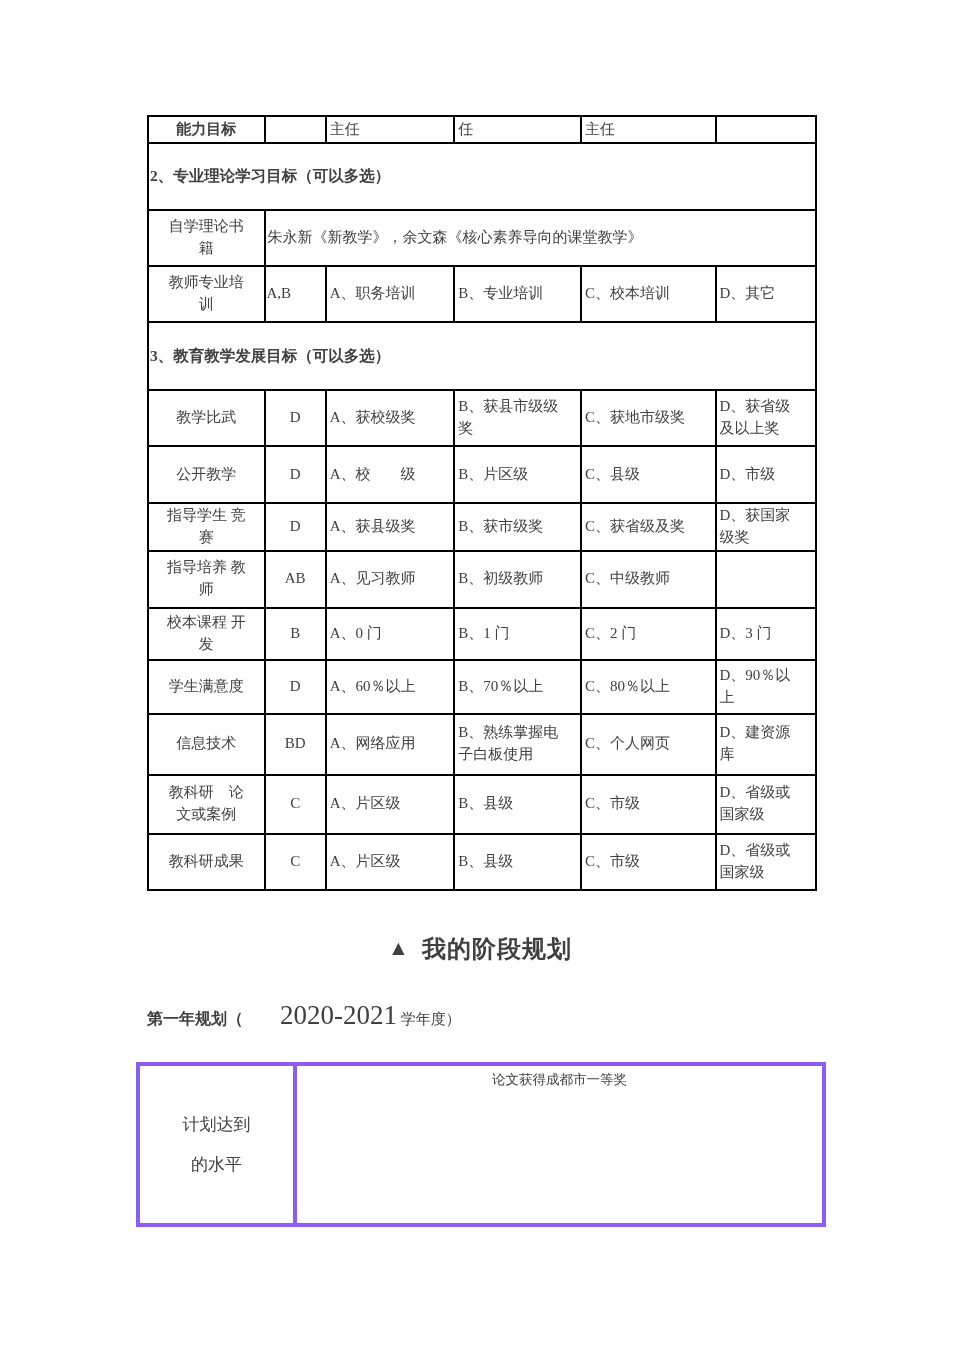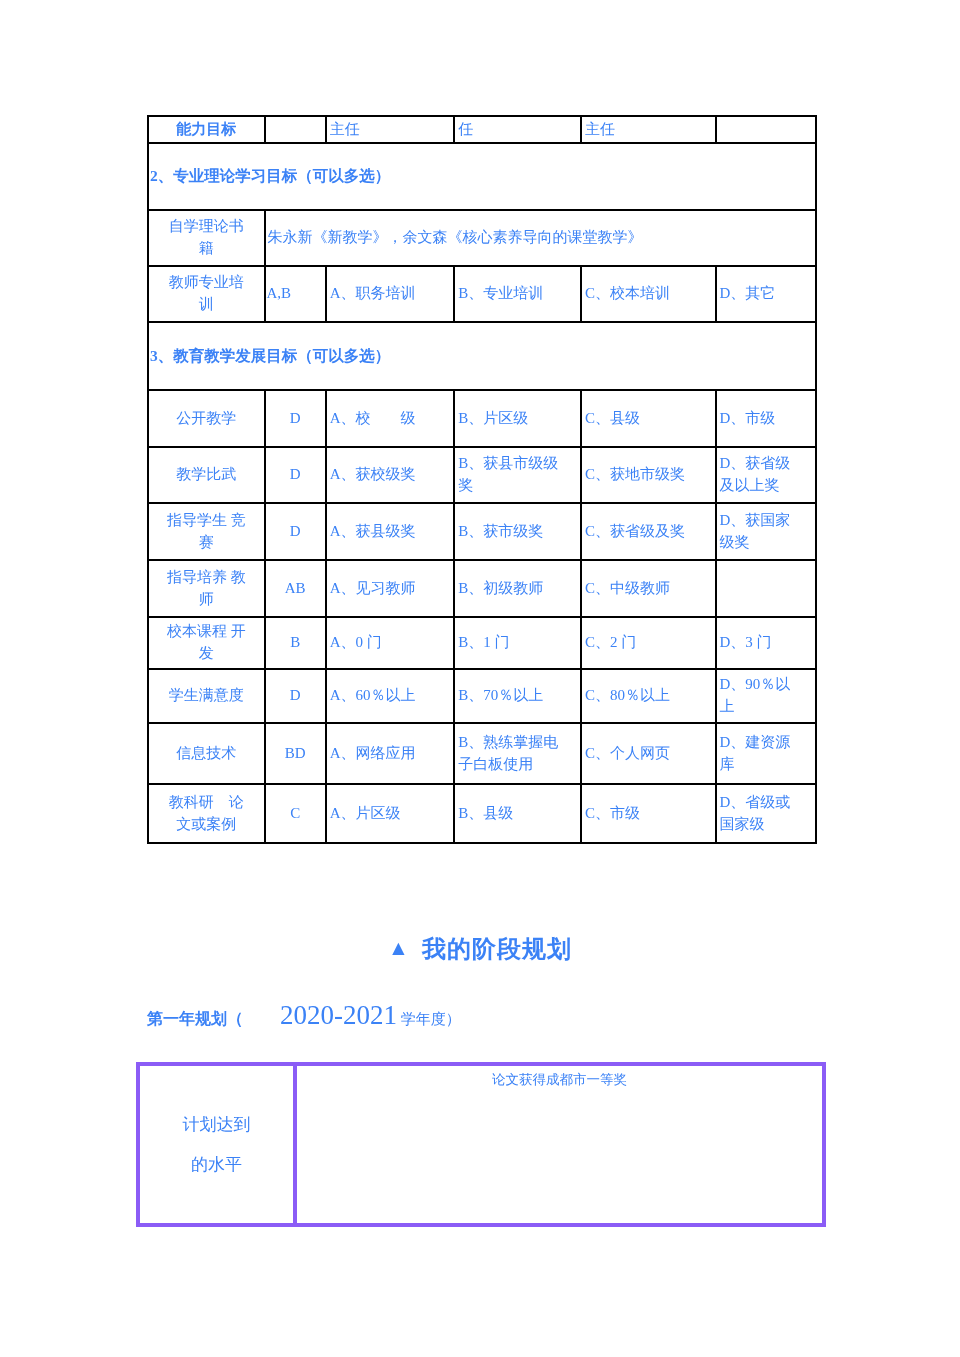--- a/index.html
+++ b/index.html
@@ -1,18 +1,18 @@
 <!DOCTYPE html>
 <html><head>
 <meta charset="utf-8">
 <style>
   html, body { margin:0; padding:0; background:#ffffff; }
   .page {
     position:relative; width:960px; height:1357px; background:#ffffff;
-    font-family:"Liberation Serif", serif; color:#3b82f6;
+    font-family:"Liberation Serif", serif; color:#404040;
   }
   table { border-collapse:collapse; table-layout:fixed; }
   
   .goals-table { position:absolute; left:147px; top:115px; width:670px; }
   .goals-table td {
     border:2px solid #000; font-size:15px; line-height:1.45;
     padding:1px 2px; vertical-align:middle; white-space:pre-line;
     overflow:hidden; word-break:break-all;
   }
   .goals-table td.lbl  { text-align:center; }
@@ -81,39 +81,39 @@
       <td class="ans-left">A,B</td>
       <td class="opt">A、职务培训</td>
       <td class="opt">B、专业培训</td>
       <td class="opt">C、校本培训</td>
       <td class="opt">D、其它</td>
     </tr>
     <tr style="height:68px">
       <td class="sec" colspan="6">3、教育教学发展目标（可以多选）</td>
     </tr>
 
-    <tr style="height:57px">
-      <td class="lbl">公开教学</td>
-      <td class="ans">D</td>
-      <td class="opt">A、校　　级</td>
-      <td class="opt">B、片区级</td>
-      <td class="opt">C、县级</td>
-      <td class="opt">D、市级</td>
-    </tr>
     <tr style="height:56px">
       <td class="lbl">教学比武</td>
       <td class="ans">D</td>
       <td class="opt">A、获校级奖</td>
       <td class="opt">B、获县市级级
 奖</td>
       <td class="opt">C、获地市级奖</td>
       <td class="opt">D、获省级
 及以上奖</td>
     </tr>
     <tr style="height:57px">
+      <td class="lbl">公开教学</td>
+      <td class="ans">D</td>
+      <td class="opt">A、校　　级</td>
+      <td class="opt">B、片区级</td>
+      <td class="opt">C、县级</td>
+      <td class="opt">D、市级</td>
+    </tr>
+    <tr style="height:47px">
       <td class="lbl">指导学生 竞
 赛</td>
       <td class="ans">D</td>
       <td class="opt">A、获县级奖</td>
       <td class="opt">B、获市级奖</td>
       <td class="opt">C、获省级及奖</td>
       <td class="opt">D、获国家
 级奖</td>
     </tr>
     <tr style="height:57px">
@@ -156,20 +156,29 @@
     <tr style="height:59px">
       <td class="lbl">教科研　论
 文或案例</td>
       <td class="ans">C</td>
       <td class="opt">A、片区级</td>
       <td class="opt">B、县级</td>
       <td class="opt">C、市级</td>
       <td class="opt">D、省级或
 国家级</td>
     </tr>
+    <tr style="height:56px">
+      <td class="lbl">教科研成果</td>
+      <td class="ans">C</td>
+      <td class="opt">A、片区级</td>
+      <td class="opt">B、县级</td>
+      <td class="opt">C、市级</td>
+      <td class="opt">D、省级或
+国家级</td>
+    </tr>
   </tbody>
     </table>
 
   <div class="stage-heading">
     <span class="tri">▲</span><span>我的阶段规划</span>
   </div>
 
   <div class="plan-title">
     <span class="prefix">第一年规划（</span><span class="year">2020-2021</span><span class="suffix"> 学年度）</span>
   </div>

